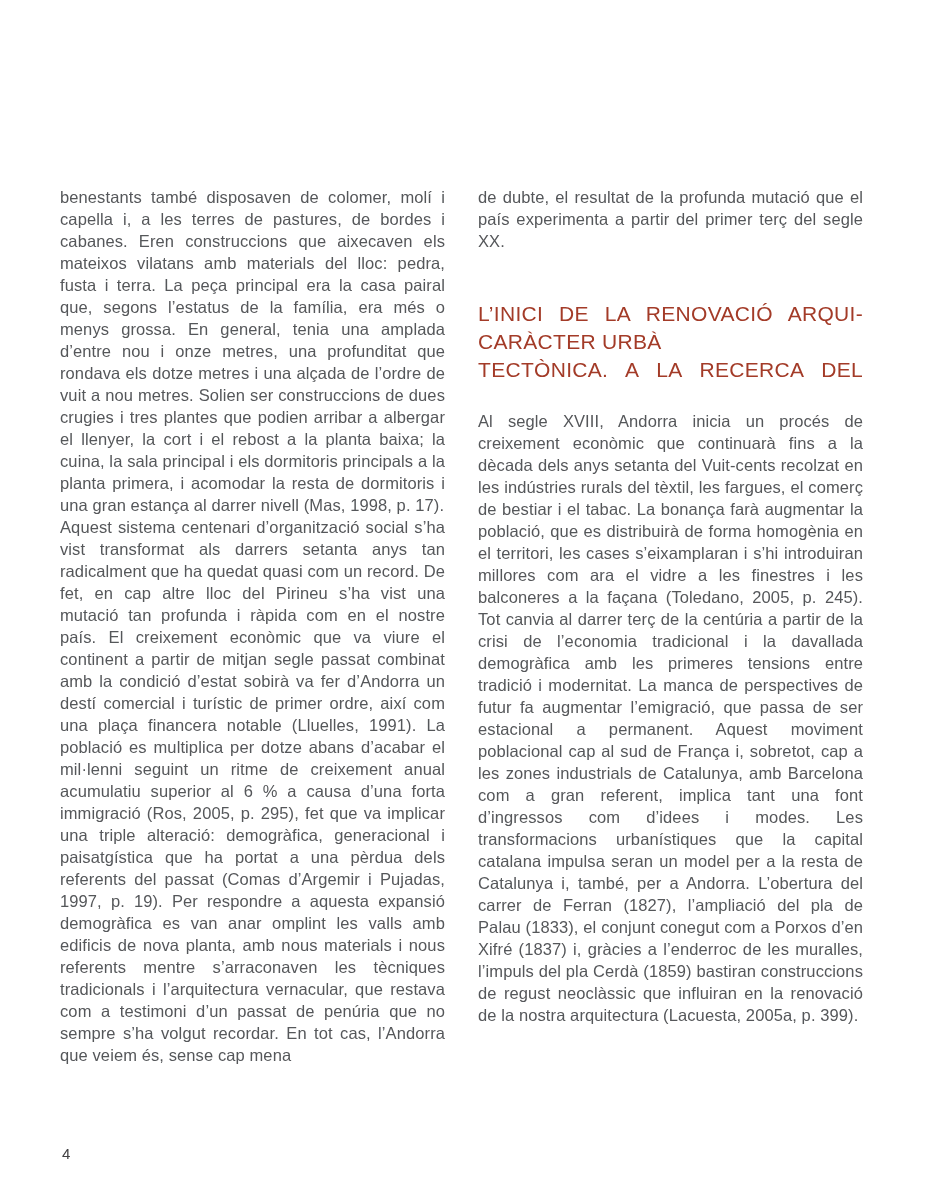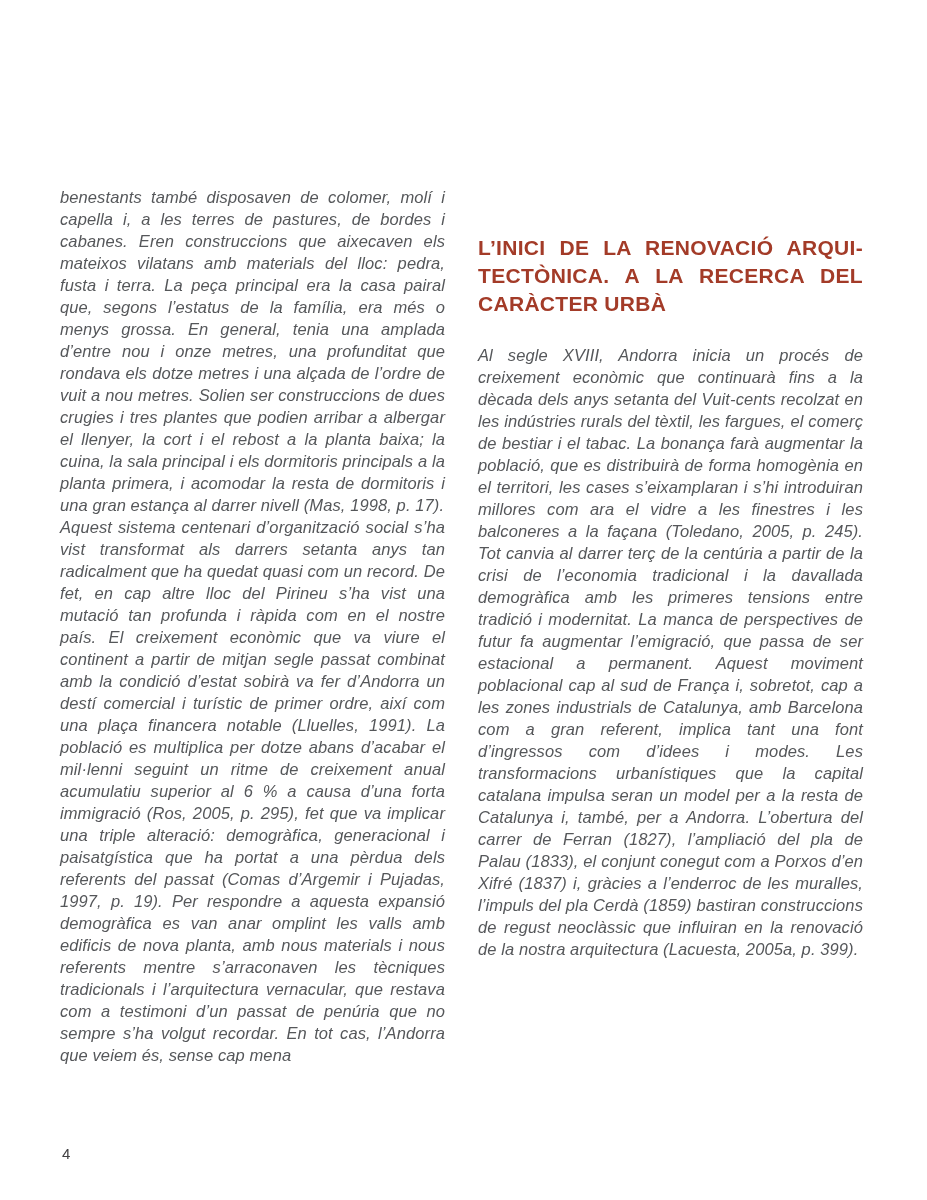--- a/index.html
+++ b/index.html
@@ -31,26 +31,25 @@
     width: 385px;
     flex: 0 0 385px;
   }
   .body-par {
     margin: 0;
     font-size: 16.5px;
     line-height: 22px;
     letter-spacing: 0.1px;
     text-align: justify;
     color: var(--body, #55575a);
-    font-style: italic;
   }
   .section-heading {
     margin: 48px 0 26px 0;
     font-size: 21px;
-    font-weight: 700;
+    font-weight: 400;
     line-height: 28px;
     letter-spacing: 0.3px;
     color: var(--heading, #a33b28);
   }
   .heading-line {
     display: block;
   }
   .heading-line.h-just {
     text-align: justify;
     text-align-last: justify;
@@ -70,25 +69,26 @@
 <div class="page">
 
   <div class="content">
 
     <div class="column">
       <p class="body-par">benestants també disposaven de colomer, molí i capella i, a les terres de pastures, de bordes i cabanes. Eren construccions que aixecaven els mateixos vilatans amb materials del lloc: pedra, fusta i terra. La peça principal era la casa pairal que, segons l’estatus de la família, era més o menys grossa. En general, tenia una amplada d’entre nou i onze metres, una profunditat que rondava els dotze metres i una alçada de l’ordre de vuit a nou metres. Solien ser construccions de dues crugies i tres plantes que podien arribar a albergar el llenyer, la cort i el rebost a la planta baixa; la cuina, la sala principal i els dormitoris principals a la planta primera, i acomodar la resta de dormitoris i una gran estança al darrer nivell (Mas, 1998, p. 17).</p>
       <p class="body-par">Aquest sistema centenari d’organització social s’ha vist transformat als darrers setanta anys tan radicalment que ha quedat quasi com un record. De fet, en cap altre lloc del Pirineu s’ha vist una mutació tan profunda i ràpida com en el nostre país. El creixement econòmic que va viure el continent a partir de mitjan segle passat combinat amb la condició d’estat sobirà va fer d’Andorra un destí comercial i turístic de primer ordre, així com una plaça financera notable (Lluelles, 1991). La població es multiplica per dotze abans d’acabar el mil·lenni seguint un ritme de creixement anual acumulatiu superior al 6 % a causa d’una forta immigració (Ros, 2005, p. 295), fet que va implicar una triple alteració: demogràfica, generacional i paisatgística que ha portat a una pèrdua dels referents del passat (Comas d’Argemir i Pujadas, 1997, p. 19). Per respondre a aquesta expansió demogràfica es van anar omplint les valls amb edificis de nova planta, amb nous materials i nous referents mentre s’arraconaven les tècniques tradicionals i l’arquitectura vernacular, que restava com a testimoni d’un passat de penúria que no sempre s’ha volgut recordar. En tot cas, l’Andorra que veiem és, sense cap mena</p>
     </div>
 
     <div class="column">
+      <p class="body-par">de dubte, el resultat de la profunda mutació que el país experimenta a partir del primer terç del segle XX.</p>
 
       <h2 class="section-heading">
         <span class="heading-line h-just">L’INICI DE LA RENOVACIÓ ARQUI-</span>
+        <span class="heading-line">CARÀCTER URBÀ</span>
         <span class="heading-line h-just">TECTÒNICA. A LA RECERCA DEL</span>
-        <span class="heading-line">CARÀCTER URBÀ</span>
       </h2>
 
       <p class="body-par">Al segle XVIII, Andorra inicia un procés de creixement econòmic que continuarà fins a la dècada dels anys setanta del Vuit-cents recolzat en les indústries rurals del tèxtil, les fargues, el comerç de bestiar i el tabac. La bonança farà augmentar la població, que es distribuirà de forma homogènia en el territori, les cases s’eixamplaran i s’hi introduiran millores com ara el vidre a les finestres i les balconeres a la façana (Toledano, 2005, p. 245). Tot canvia al darrer terç de la centúria a partir de la crisi de l’economia tradicional i la davallada demogràfica amb les primeres tensions entre tradició i modernitat. La manca de perspectives de futur fa augmentar l’emigració, que passa de ser estacional a permanent. Aquest moviment poblacional cap al sud de França i, sobretot, cap a les zones industrials de Catalunya, amb Barcelona com a gran referent, implica tant una font d’ingressos com d’idees i modes. Les transformacions urbanístiques que la capital catalana impulsa seran un model per a la resta de Catalunya i, també, per a Andorra. L’obertura del carrer de Ferran (1827), l’ampliació del pla de Palau (1833), el conjunt conegut com a Porxos d’en Xifré (1837) i, gràcies a l’enderroc de les muralles, l’impuls del pla Cerdà (1859) bastiran construccions de regust neoclàssic que influiran en la renovació de la nostra arquitectura (Lacuesta, 2005a, p. 399).</p>
     </div>
 
   </div>
 
   <div class="page-number">4</div>
 
 </div>

